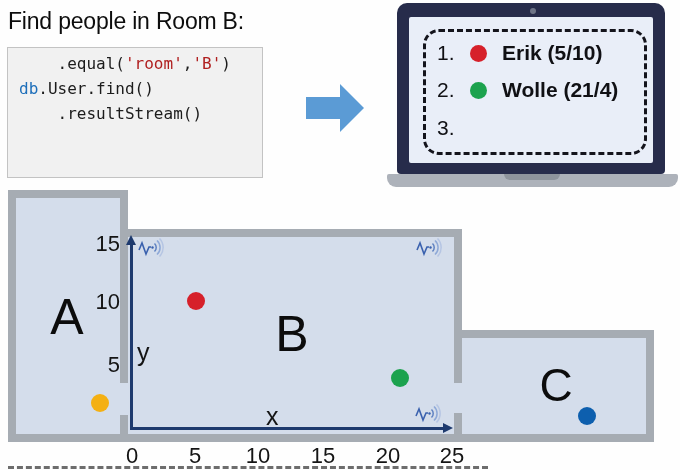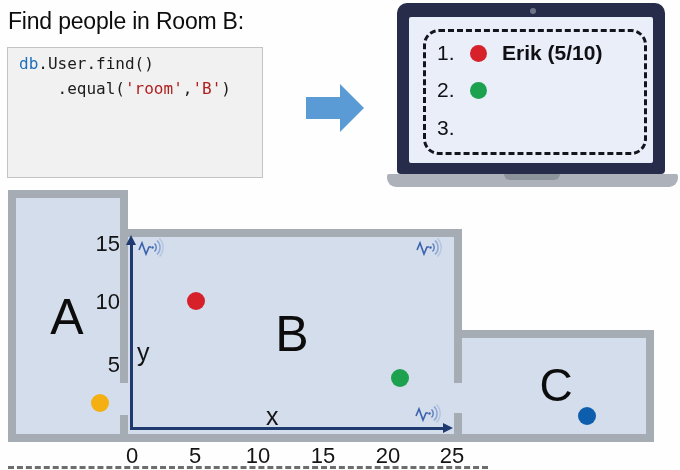--- a/index.html
+++ b/index.html
@@ -66,41 +66,43 @@
         <path d="M16.5,5.5 A5.5,5.5 0 0 1 16.5,13.5" fill="none" stroke="#4a71ba" stroke-width="1.5" opacity="0.85"></path>
         <path d="M19,2.5 A9.5,9.5 0 0 1 19,16.5" fill="none" stroke="#6f92cf" stroke-width="1.5" opacity="0.7"></path>
         <path d="M21.5,0.5 A13,13 0 0 1 21.5,18.5" fill="none" stroke="#9ab0dc" stroke-width="1.5" opacity="0.55"></path>
       </g>
     </defs>
   </svg>
 
   <div id="title" class="abs">Find people in Room B:</div>
 
   <div id="codebox" class="abs">
+    <div class="code-line"><span>    .equal(</span><span class="c-str">'room'</span><span>,</span><span class="c-str">'B'</span><span>)</span></div>
     <div class="code-line"><span class="c-kw">db</span><span>.User.find()</span></div>
-    <div class="code-line"><span>    .equal(</span><span class="c-str">'room'</span><span>,</span><span class="c-str">'B'</span><span>)</span></div>
+    <div class="code-line"><span>    .resultStream()</span></div>
   </div>
 
   <svg id="arrow" class="abs" width="60" height="48">
     <polygon points="0,13 34,13 34,0 58,24 34,48 34,35 0,35" fill="#5b9bd5"></polygon>
   </svg>
 
   <div id="bezel" class="abs"></div>
   <div id="screen" class="abs"></div>
   <div id="camera" class="abs"></div>
   <div id="base" class="abs"></div>
   <div id="notch" class="abs"></div>
   <div id="result-frame" class="abs"></div>
 
   <div id="rank1" class="abs rank">1.</div>
   <div id="dot1" class="abs dot dot-red"></div>
   <div id="name1" class="abs pname">Erik (5/10)</div>
 
   <div id="rank2" class="abs rank">2.</div>
   <div id="dot2" class="abs dot dot-green"></div>
+  <div id="name2" class="abs pname">Wolle (21/4)</div>
 
   <div id="rank3" class="abs rank">3.</div>
 
   <div class="abs roomfill" style="left:16px;top:198px;width:104px;height:236px;"></div>
   <div class="abs roomfill" style="left:128px;top:237px;width:326px;height:197px;"></div>
   <div class="abs roomfill" style="left:462px;top:338px;width:184px;height:96px;"></div>
 
   <div class="abs wall" style="left:8px;top:190px;width:8px;height:252px;"></div>
   <div class="abs wall" style="left:8px;top:190px;width:120px;height:8px;"></div>
   <div class="abs wall" style="left:120px;top:190px;width:8px;height:193px;"></div>

